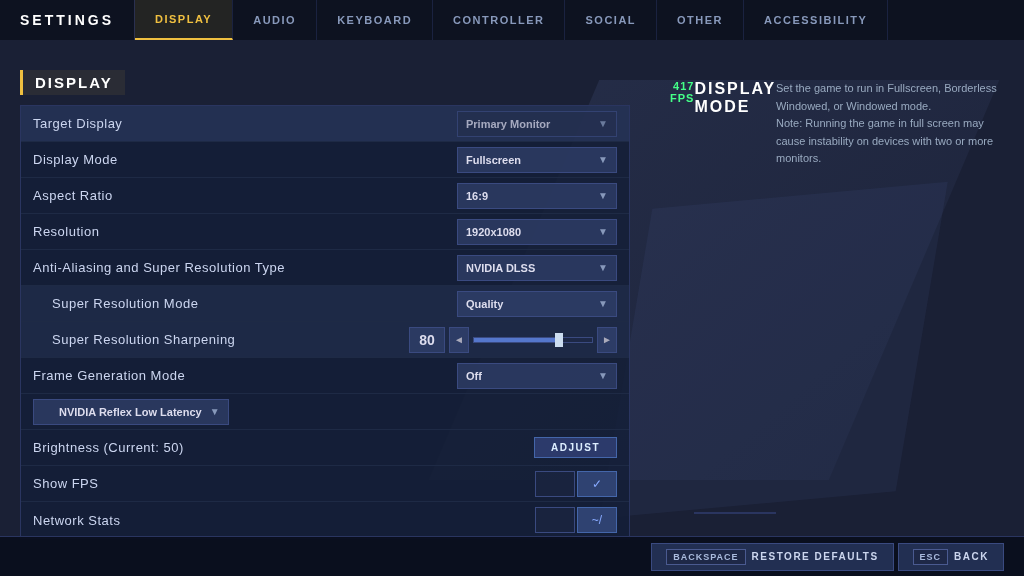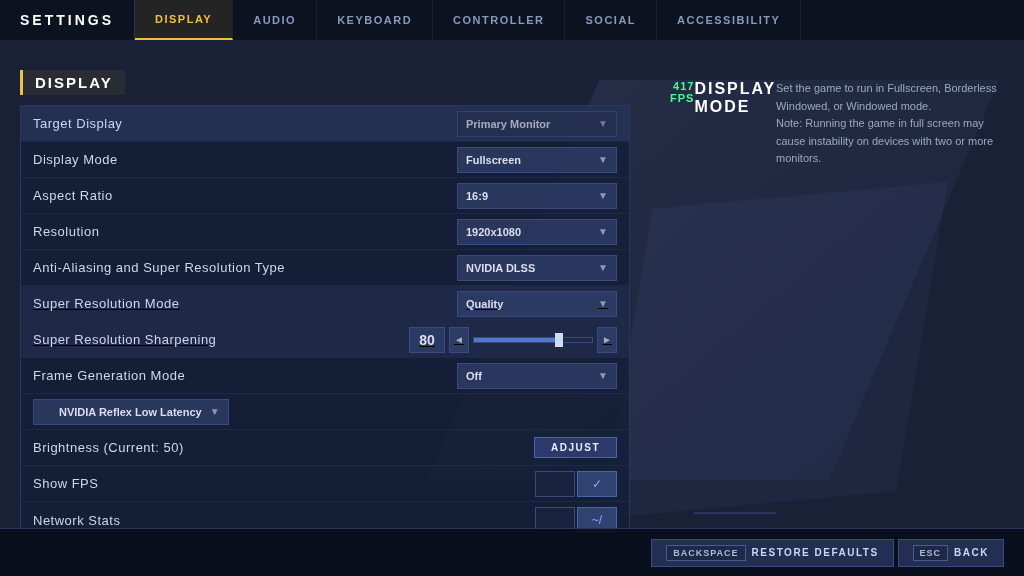--- a/index.html
+++ b/index.html
@@ -129,22 +129,21 @@
       display: flex;
       align-items: center;
       height: 36px;
       border-bottom: 1px solid #1e2a45;
       padding: 0 12px;
     }
     .settings-row:last-child { border-bottom: none; }
     .settings-row.highlighted { background: rgba(50,65,110,0.5); }
     .settings-row.sub-row {
       background: rgba(35,48,80,0.6);
-      padding-left: 12px;
-      text-decoration: underline;
+      padding-left: 31px;
     }
 
     .row-label {
       flex: 1;
       color: #ccd6f0;
       font-size: 13px;
       font-weight: 500;
       letter-spacing: 0.5px;
     }
 
@@ -302,21 +301,21 @@
       font-size: 11px;
       line-height: 1.6;
     }
 
     
     .bottom-bar {
       position: absolute;
       bottom: 0;
       left: 0;
       right: 0;
-      height: 48px;
+      height: 40px;
       background: rgba(10,15,30,0.95);
       display: flex;
       align-items: center;
       justify-content: flex-end;
       padding: 0 20px;
       gap: 4px;
       z-index: 20;
       border-top: 1px solid #2a3560;
     }
 
@@ -368,20 +367,23 @@
       <span>AUDIO</span>
     </div>
     <div class="nav-tab">
       <span>KEYBOARD</span>
     </div>
     <div class="nav-tab">
       <span>CONTROLLER</span>
     </div>
     <div class="nav-tab">
       <span>SOCIAL</span>
+    </div>
+    <div class="nav-tab">
+      <span>OTHER</span>
     </div>
     <div class="nav-tab">
       <span>ACCESSIBILITY</span>
     </div>
   </div>
 </nav>
 
 <div class="main-content">
 
   <div class="left-panel">

